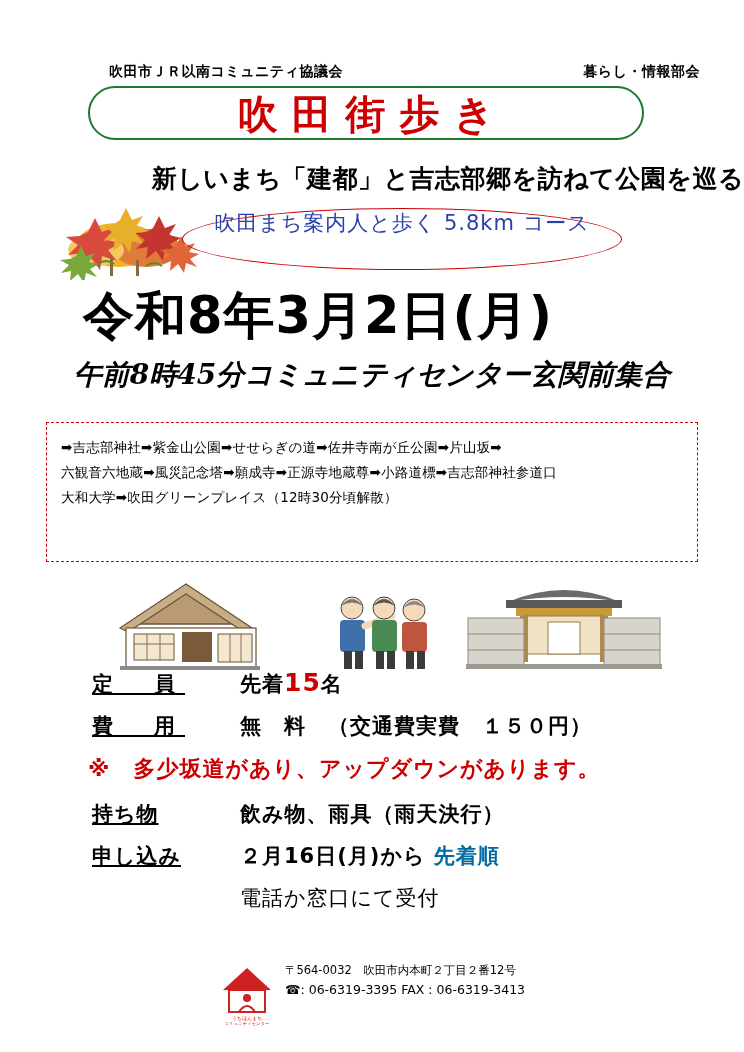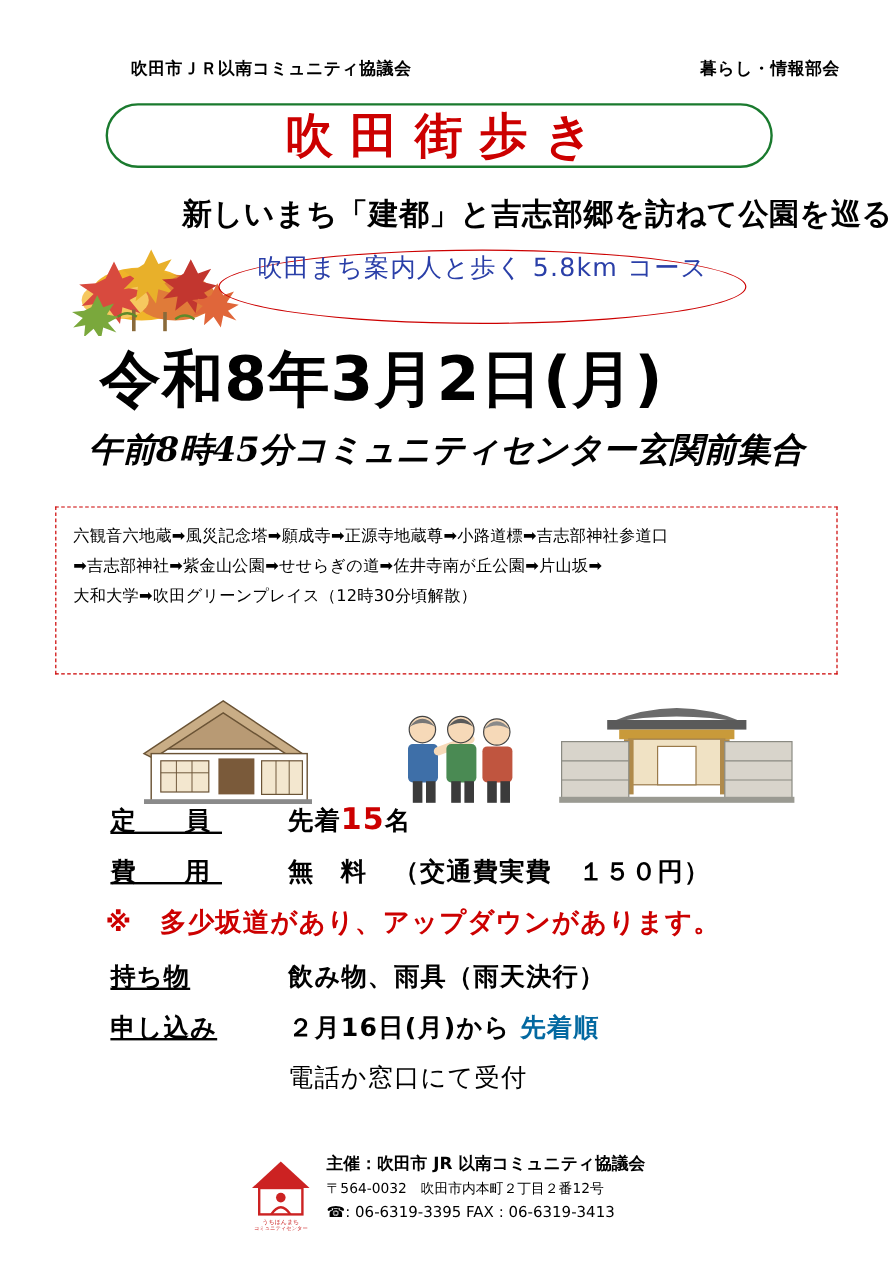--- a/index.html
+++ b/index.html
@@ -18,21 +18,21 @@
   .page {
     position: relative;
     width: 744px;
     height: 1052px;
     box-sizing: border-box;
   }
 
   
   .header-row {
     position: absolute;
-    top: 49px;
+    top: 63px;
     left: 88px;
     right: 40px;
     display: flex;
     justify-content: space-between;
     align-items: baseline;
     font-size: 14px;
     font-weight: bold;
     letter-spacing: 0.5px;
     padding-left: 21px;
   }
@@ -259,22 +259,22 @@
     <path d="M88 68 q8 -6 16 0" stroke="#5f8a2a" stroke-width="2" fill="none"></path>
   </svg>
 
   <div class="ellipse"></div>
   <div class="ellipse-text">吹田まち案内人と歩く 5.8km コース</div>
 
   <div class="date-main">令和8年3月2日(月)</div>
   <div class="meet-time">午前8時45分コミュニティセンター玄関前集合</div>
 
   <div class="route-box">
+    <div class="route-line">➡吉志部神社➡紫金山公園➡せせらぎの道➡佐井寺南が丘公園➡片山坂➡</div>
     <div class="route-line">六観音六地蔵➡風災記念塔➡願成寺➡正源寺地蔵尊➡小路道標➡吉志部神社参道口</div>
-    <div class="route-line">➡吉志部神社➡紫金山公園➡せせらぎの道➡佐井寺南が丘公園➡片山坂➡</div>
     <div class="route-line">大和大学➡吹田グリーンプレイス（12時30分頃解散）</div>
   </div>
 
   <svg class="illus" viewBox="0 0 744 100" xmlns="http://www.w3.org/2000/svg">
 
     <g>
       <path d="M128 52 L186 14 L244 52 Z" fill="#b89a74" stroke="#6b5436" stroke-width="1.5"></path>
       <path d="M120 56 L186 12 L252 56 L244 60 L186 22 L128 60 Z" fill="#c9ad86" stroke="#6b5436" stroke-width="1.2"></path>
       <rect x="126" y="56" width="130" height="40" fill="#ffffff" stroke="#6b5436" stroke-width="1.2"></rect>
       <rect x="134" y="62" width="40" height="26" fill="#f3e7cf" stroke="#6b5436" stroke-width="1"></rect>
@@ -359,19 +359,18 @@
   <div class="footer">
     <svg class="footer-logo" viewBox="0 0 56 62" xmlns="http://www.w3.org/2000/svg">
       <path d="M28 4 L52 26 L4 26 Z" fill="#cc2222"></path>
       <rect x="10" y="26" width="36" height="22" fill="#ffffff" stroke="#cc2222" stroke-width="2"></rect>
       <circle cx="28" cy="34" r="4" fill="#cc2222"></circle>
       <path d="M20 48 q8 -12 16 0" fill="none" stroke="#cc2222" stroke-width="2"></path>
       <text x="28" y="56" font-size="5" text-anchor="middle" fill="#cc2222">うちほんまち</text>
       <text x="28" y="61" font-size="4.4" text-anchor="middle" fill="#cc2222">コミュニティセンター</text>
     </svg>
     <div class="footer-text">
-      <div class="f1">主催：吹田市 JR 以南コミュニティ協議会</div>
       <div class="f2">〒564-0032　吹田市内本町２丁目２番12号</div>
       <div class="f3">☎: 06-6319-3395 FAX : 06-6319-3413</div>
     </div>
   </div>
 
 </div>
 
 </body></html>

